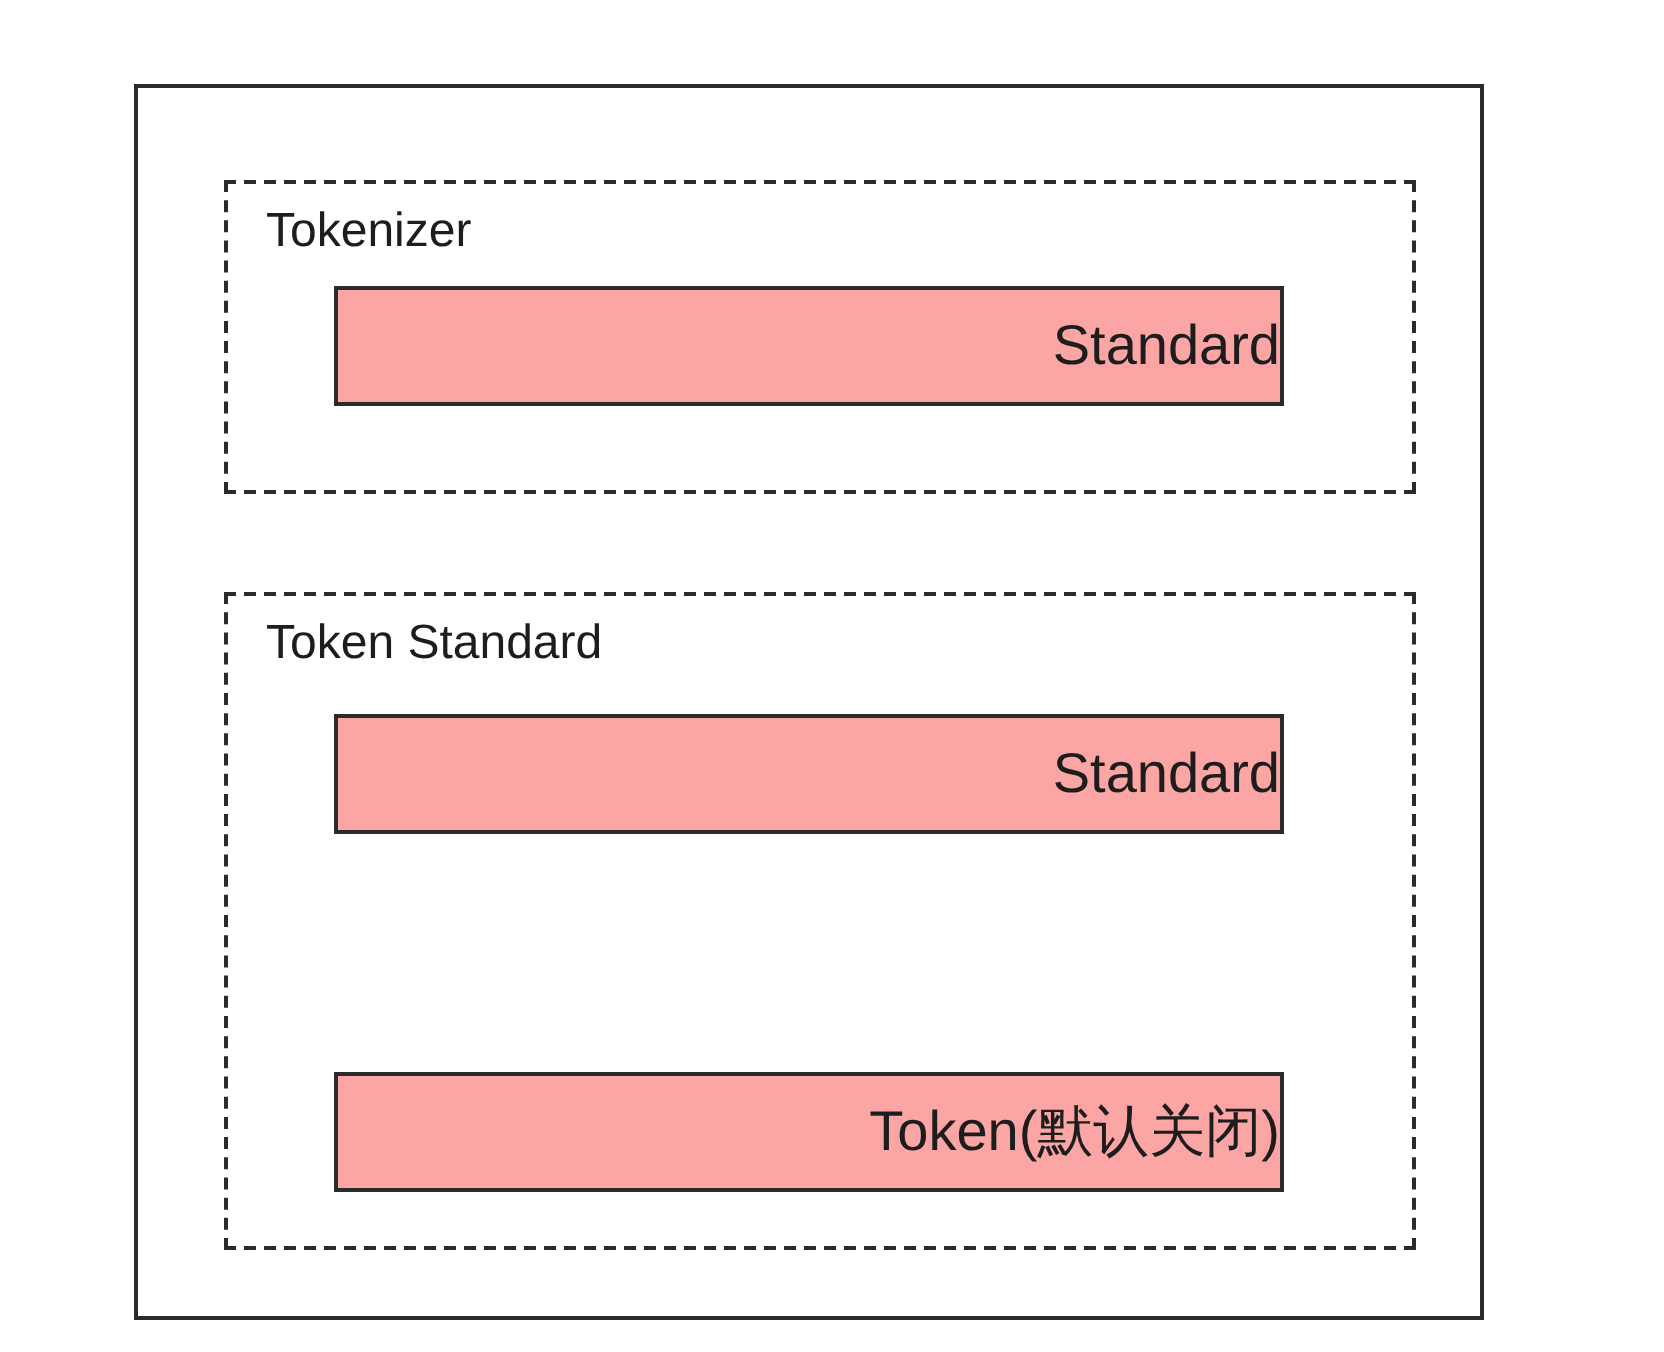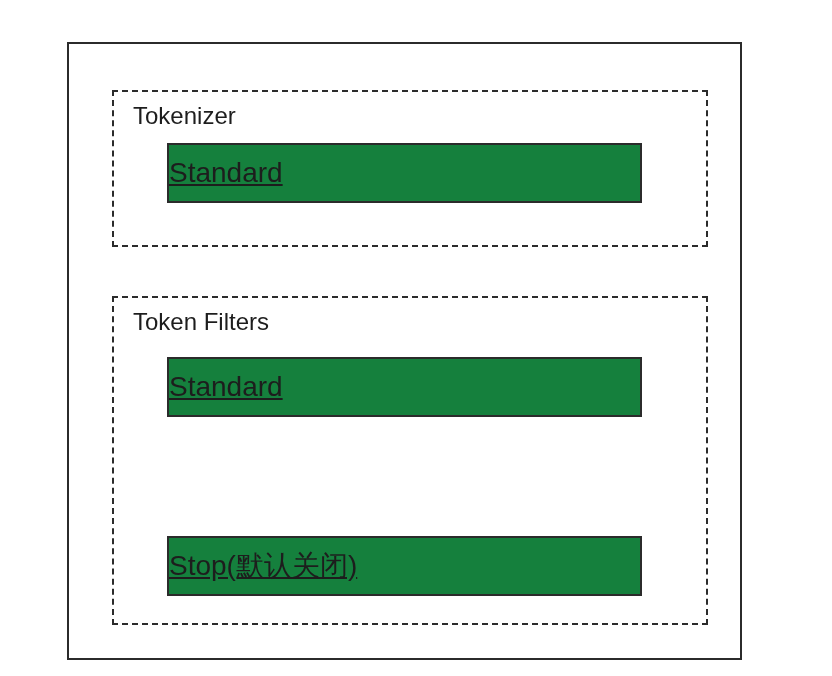--- a/index.html
+++ b/index.html
@@ -53,51 +53,50 @@
     color: #1d1d1d;
     white-space: nowrap;
   }
   .item-box {
     position: absolute;
     left: 53px;
     width: 475px;
     height: 60px;
     border: 2px solid #2b2b2b;
     box-sizing: border-box;
-    background: #15803d;
+    background: #fca5a5;
     display: flex;
     align-items: center;
-    justify-content: flex-start;
+    justify-content: flex-end;
     font-size: 28px;
     color: #1d1d1d;
     white-space: nowrap;
-    text-decoration: underline;
   }
   .item-pos-0 { top: 51px; }
   .group-token-filters .item-pos-0 { top: 59px; }
   .group-token-filters .item-pos-1 { top: 151px; }
   .group-token-filters .item-pos-2 { top: 238px; }
 </style>
 </head>
 <body>
 
 <div class="canvas">
   <div class="outer-frame">
 
     <div class="group group-tokenizer">
       <div class="group-label">Tokenizer</div>
       <div class="item-box item-pos-0">
         <span>Standard</span>
       </div>
     </div>
 
     <div class="group group-token-filters">
-      <div class="group-label">Token Filters</div>
+      <div class="group-label">Token Standard</div>
       <div class="item-box item-pos-0">
         <span>Standard</span>
       </div>
       <div class="item-box item-pos-2">
-        <span>Stop(默认关闭)</span>
+        <span>Token(默认关闭)</span>
       </div>
     </div>
 
   </div>
 </div>
 
 </body></html>

